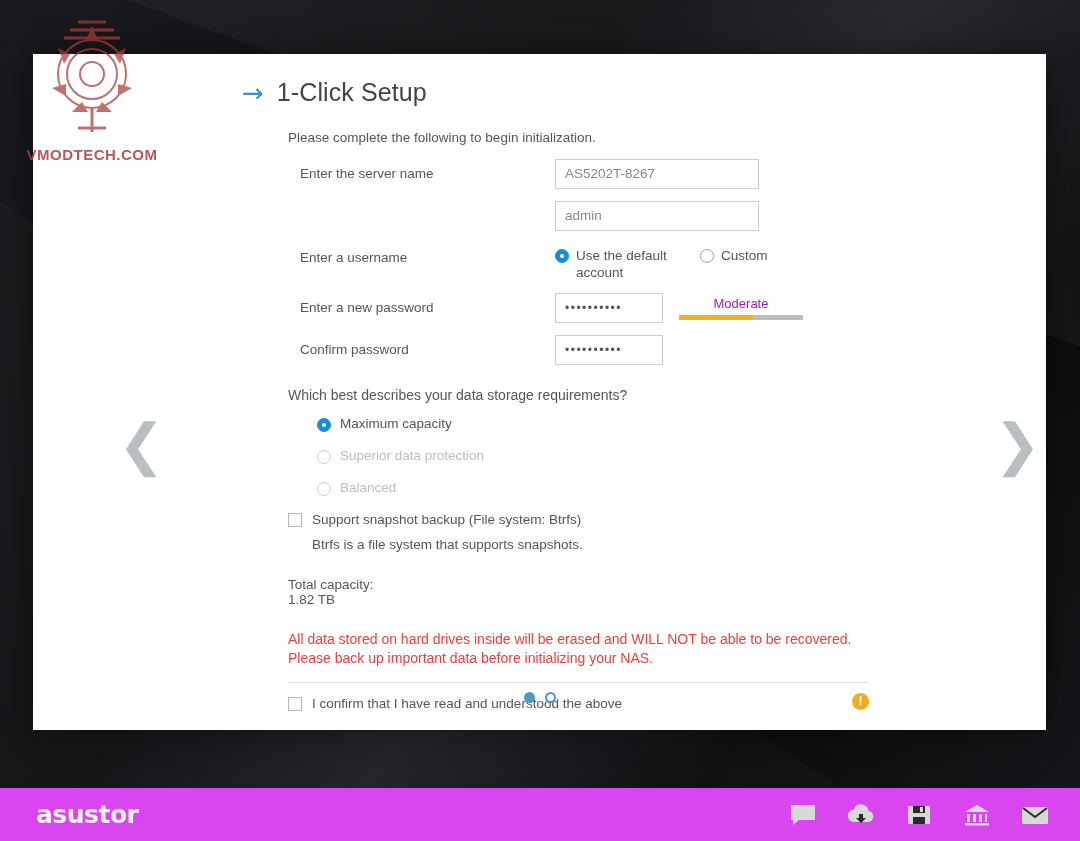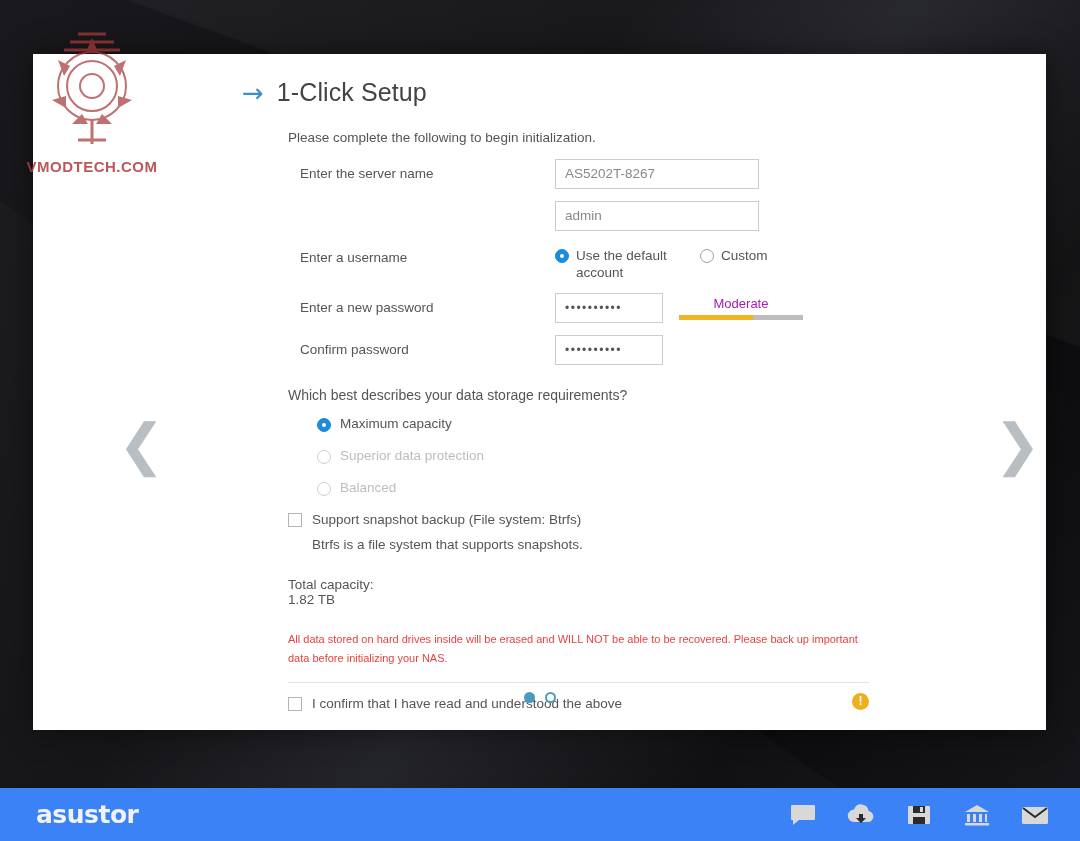--- a/index.html
+++ b/index.html
@@ -26,21 +26,21 @@
     position: absolute;
     inset: 0;
     background:
       linear-gradient(200deg, rgba(255,255,255,0.035) 0 28%, rgba(0,0,0,0) 28.2% 100%),
       linear-gradient(35deg, rgba(255,255,255,0.02) 0 40%, rgba(0,0,0,0) 40.2% 100%);
   }
   
   .watermark {
     position: absolute;
     left: 12px;
-    top: 20px;
+    top: 8px;
     width: 160px;
     height: 160px;
     opacity: 0.85;
     z-index: 5;
     pointer-events: none;
   }
   .watermark .wm-text {
     position: absolute;
     left: 0;
     top: 138px;
@@ -254,21 +254,21 @@
     display: flex;
     font-size: 13.5px;
     color: #555;
     flex-direction: column;
   }
   .capacity-label { width: 275px; }
   .warning {
     margin-top: 23px;
     margin-left: 50px;
     width: 580px;
-    font-size: 11px;
+    font-size: 14px;
     color: #e8423f;
     line-height: 19px;
   }
   .confirm-row {
     margin-top: 14px;
     margin-left: 50px;
     width: 581px;
     border-top: 1px solid #e2e2e2;
     padding-top: 13px;
     display: flex;
@@ -326,21 +326,21 @@
   }
   .chev-left { left: 85px; top: 363px; }
   .chev-right { left: 961px; top: 363px; }
   
   .footer {
     position: absolute;
     left: 0;
     bottom: 0;
     width: 1080px;
     height: 53px;
-    background: #3b82f6;
+    background: #d946ef;
     display: flex;
     align-items: center;
   }
   .brand {
     margin-left: 36px;
     color: #f2f2f2;
     font-size: 25px;
     font-weight: bold;
     letter-spacing: -0.5px;
     font-family: "DejaVu Sans", sans-serif;

